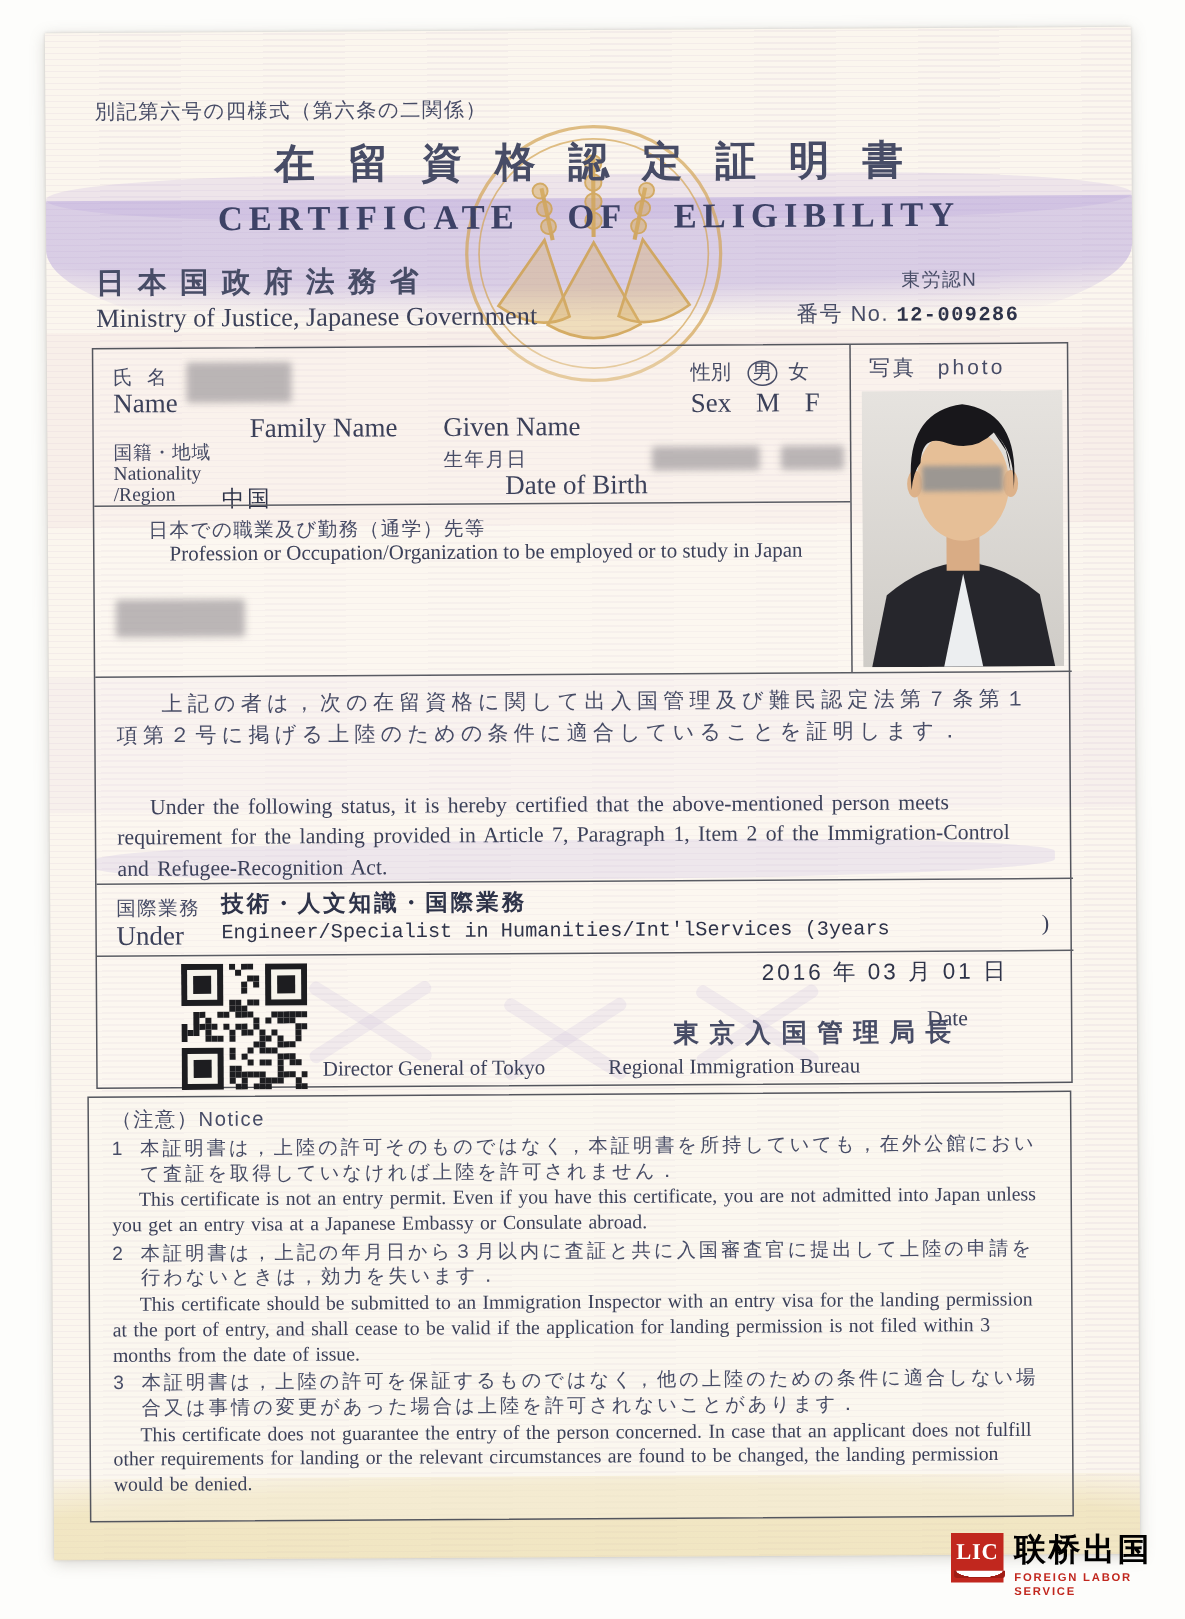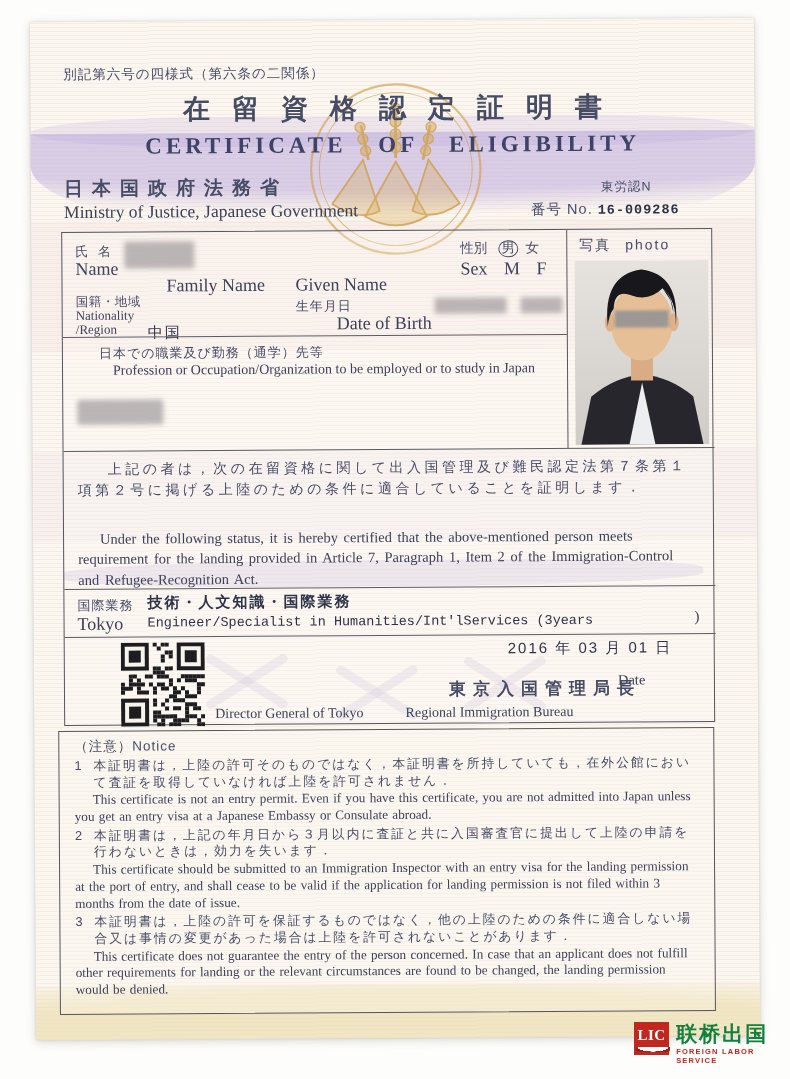--- a/index.html
+++ b/index.html
@@ -91,21 +91,21 @@
   .n-num { flex:0 0 12px; }
   .n-en { font-size:13.2px; line-height:1.27; text-indent:18px; margin:1px 0 2px;
     font-family:"Liberation Serif","DejaVu Serif",serif; word-spacing:1px; }
 
   .lic-logo { position:absolute; left:634px; top:1022px; display:flex; gap:7px; align-items:flex-start; }
   .lic-mark { width:38px; height:33px; background:#c1271e; color:#fff; font-weight:700;
     font-family:"Liberation Serif","DejaVu Serif",serif; font-size:15px; text-align:center;
     line-height:26px; position:relative; letter-spacing:.5px; }
   .lic-mark::after { content:""; position:absolute; left:2px; bottom:3px; width:34px; height:5px;
     background:radial-gradient(100% 200% at 50% 0, #fff 45%, transparent 46%), #a01d15; border-radius:0 0 2px 2px; }
-  .lic-cn { font-size:21px; font-weight:700; color:#15803d; letter-spacing:2px; line-height:1.1; }
+  .lic-cn { font-size:21px; font-weight:700; color:#000000; letter-spacing:2px; line-height:1.1; }
   .lic-en { font-size:7.5px; font-weight:700; color:#c1271e; letter-spacing:1.2px; margin-top:2px; }
 </style>
 </head>
 <body>
 
 <div class="paper">
 
   <div class="deco tint-pink"></div>
   <div class="deco band-top2"></div>
   <div class="deco band-top"></div>
@@ -145,21 +145,21 @@
 
   <div class="content">
     <div class="form-code ink">別記第六号の四様式（第六条の二関係）</div>
     <h1 class="title-ja ink">在留資格認定証明書</h1>
     <div class="title-en serif">CERTIFICATE OF ELIGIBILITY</div>
     <div class="ministry-ja ink">日本国政府法務省</div>
     <div class="ministry-en serif ink2">Ministry of Justice, Japanese Government</div>
     <div class="serial-code ink">東労認N</div>
     <div class="number-line ink">
       <span>番号 No.</span>
-      <b class="typed">16-009286</b>
+      <b class="typed">12-009286</b>
     </div>
 
     <div class="main-table">
 
       <div class="mt lab-ja ink" style="left:13px; top:10px;">氏 名</div>
       <div class="mt lab-en ink2" style="left:13px; top:26px;">Name</div>
       <div class="redact" style="left:62px; top:9px; width:70px; height:27px;"></div>
       <div class="mt lab-en ink2" style="left:104px; top:43px;">Family Name</div>
       <div class="mt lab-en ink2" style="left:233px; top:43px;">Given Name</div>
 
@@ -212,21 +212,21 @@
       </div>
 
       <div class="hline" style="left:0; top:218px; width:651px;"></div>
 
       <div class="cert-ja ink">上記の者は，次の在留資格に関して出入国管理及び難民認定法第７条第１項第２号に掲げる上陸のための条件に適合していることを証明します．</div>
       <div class="cert-en serif ink2">Under the following status, it is hereby certified that the above-mentioned person meets requirement for the landing provided in Article 7, Paragraph 1, Item 2 of the Immigration-Control and Refugee-Recognition Act.</div>
 
       <div class="hline" style="left:0; top:356px; width:651px;"></div>
 
       <div class="mt lab-ja ink" style="left:13px; top:364px; letter-spacing:1px;">国際業務</div>
-      <div class="mt lab-en ink2" style="left:13px; top:381px;">Tokyo</div>
+      <div class="mt lab-en ink2" style="left:13px; top:381px;">Under</div>
       <div class="mt status-val-ja typed" style="left:83px; top:361px;">技術・人文知識・国際業務</div>
       <div class="mt mono status-val-en typed" style="left:83px; top:383px;">Engineer/Specialist in Humanities/Int'lServices  (3years</div>
       <div class="mt serif ink2" style="left:630px; top:379px; font-size:15px;">)</div>
 
       <div class="hline" style="left:0; top:404px; width:651px;"></div>
 
       <div class="qr"><svg viewBox="0 0 84 84" width="100%" height="100%" fill="#1d1d20">
             <rect x="32" y="0" width="4" height="4"></rect>
             <rect x="40" y="0" width="4" height="4"></rect>
             <rect x="44" y="0" width="4" height="4"></rect>

